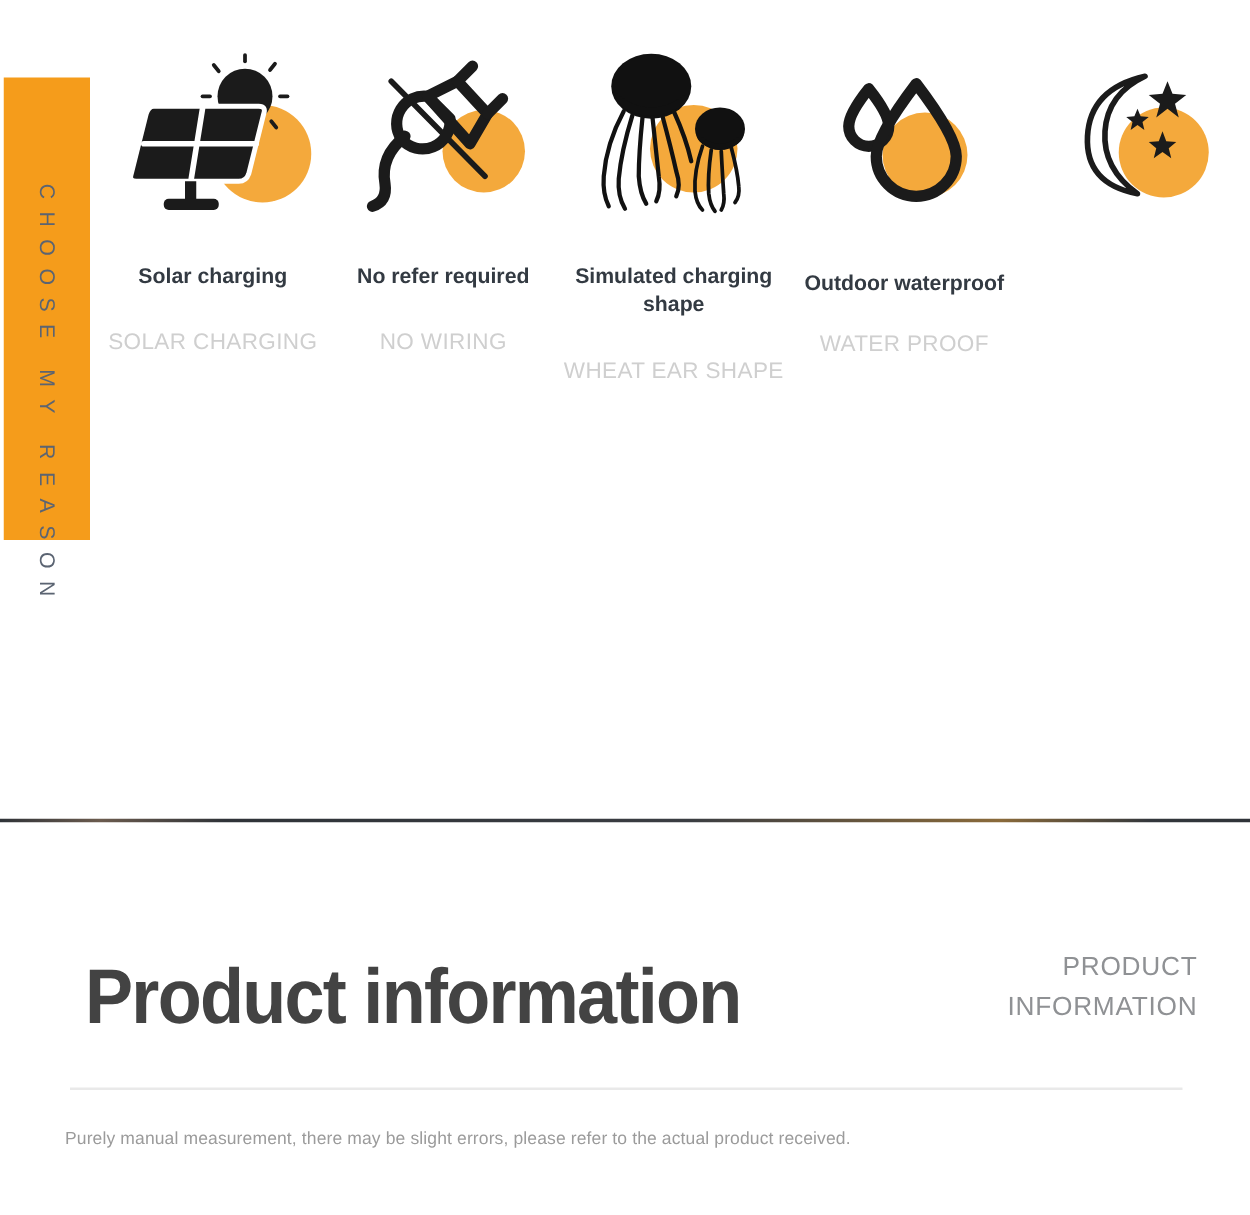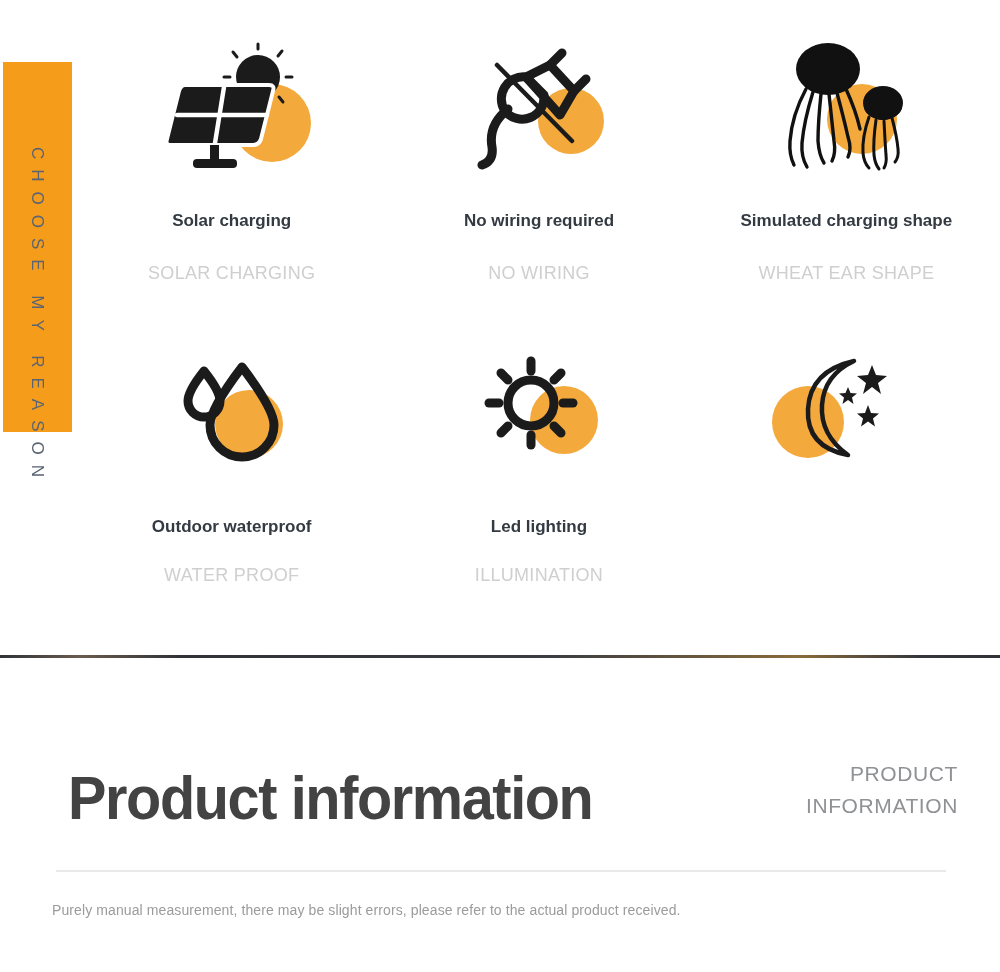--- a/index.html
+++ b/index.html
@@ -56,21 +56,21 @@
     font-weight: 400;
   }
 
   
   #feature-grid {
     position: absolute;
     left: 78px;
     top: 24px;
     width: 922px;
     display: grid;
-    grid-template-columns: repeat(3, 1fr);
+    grid-template-columns: repeat(5, 1fr);
     grid-template-rows: 300px 300px;
   }
   .feature-cell {
     position: relative;
     display: flex;
     flex-direction: column;
     align-items: center;
     justify-content: flex-start;
     padding-top: 8px;
   }
@@ -239,21 +239,21 @@
 
             <line x1="86" y1="18" x2="98" y2="6"></line>
             <line x1="110" y1="44" x2="122" y2="32"></line>
 
             <path d="M44 62 Q24 78 28 100 Q30 114 18 118"></path>
           </g>
 
           <line x1="33" y1="18" x2="108" y2="94" stroke="#1b1b1b" stroke-width="4.5" stroke-linecap="round"></line>
         </svg>
       </div>
-      <div class="feature-title">No wiring required</div>
+      <div class="feature-title">No refer required</div>
       <div class="feature-sub">NO WIRING</div>
     </div>
 
     <div class="feature-cell">
       <div class="feature-icon-wrap">
         <div class="icon-blob" style="width:70px;height:70px;left:66px;top:52px;"></div>
         <svg width="160" height="150" viewBox="0 0 160 150" fill="none">
 
           <ellipse cx="62" cy="32" rx="32" ry="26" fill="#111111"></ellipse>
           <path d="M32 36 Q62 62 92 36 Q92 52 62 56 Q32 52 32 36 Z" fill="#111111"></path>
@@ -289,40 +289,20 @@
 
           <path d="M42 24 Q58 44 58 54 A16 16 0 0 1 26 54 Q26 44 42 24 Z" fill="none" stroke="#1b1b1b" stroke-width="9" stroke-linejoin="round"></path>
 
           <path d="M80 20 Q112 62 112 78 A32 32 0 0 1 48 78 Q48 62 80 20 Z" fill="none" stroke="#1b1b1b" stroke-width="9" stroke-linejoin="round"></path>
         </svg>
       </div>
       <div class="feature-title">Outdoor waterproof</div>
       <div class="feature-sub">WATER PROOF</div>
     </div>
 
-    <div class="feature-cell row2">
-      <div class="feature-icon-wrap">
-        <div class="icon-blob" style="width:68px;height:68px;left:76px;top:54px;"></div>
-        <svg width="140" height="130" viewBox="0 0 140 130" fill="none">
-          <circle cx="62" cy="56" r="23" fill="none" stroke="#1b1b1b" stroke-width="9"></circle>
-          <g stroke="#1b1b1b" stroke-width="9" stroke-linecap="round">
-            <line x1="62" y1="14" x2="62" y2="24"></line>
-            <line x1="62" y1="88" x2="62" y2="98"></line>
-            <line x1="20" y1="56" x2="30" y2="56"></line>
-            <line x1="94" y1="56" x2="104" y2="56"></line>
-            <line x1="32" y1="26" x2="39" y2="33"></line>
-            <line x1="85" y1="79" x2="92" y2="86"></line>
-            <line x1="32" y1="86" x2="39" y2="79"></line>
-            <line x1="85" y1="33" x2="92" y2="26"></line>
-          </g>
-        </svg>
-      </div>
-      <div class="feature-title">Led lighting</div>
-      <div class="feature-sub">ILLUMINATION</div>
-    </div>
 
     <div class="feature-cell row2">
       <div class="icon-blob" style="width:72px;height:72px;left:79px;top:62px;"></div>
       <div class="feature-icon-wrap">
         <svg width="140" height="130" viewBox="0 0 140 130" fill="none">
 
           <path d="M78 14 Q34 24 32 62 Q30 100 72 108 Q44 88 46 58 Q48 28 78 14 Z" fill="none" stroke="#1b1b1b" stroke-width="4.5" stroke-linejoin="round"></path>
 
           <path d="M96 18 L100 28 L111 29 L102 36 L105 47 L96 40 L87 47 L90 36 L81 29 L92 28 Z" fill="#1b1b1b"></path>
           <path d="M72 40 L74.5 46 L81 46.5 L76 50.5 L77.5 57 L72 53 L66.5 57 L68 50.5 L63 46.5 L69.5 46 Z" fill="#1b1b1b"></path>

